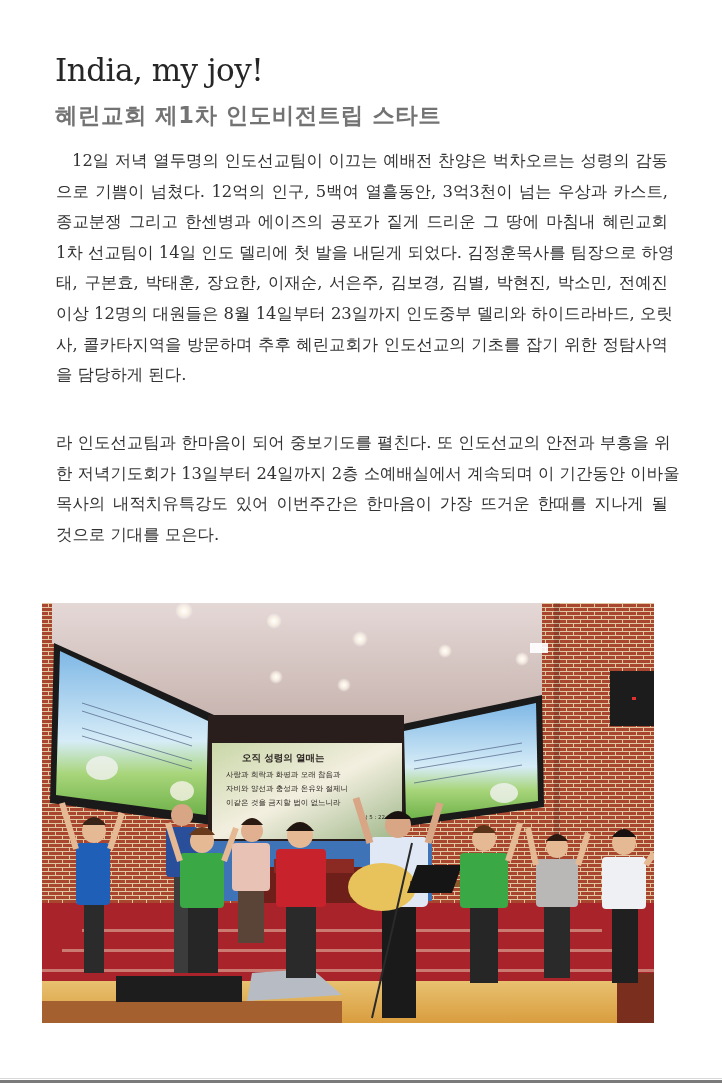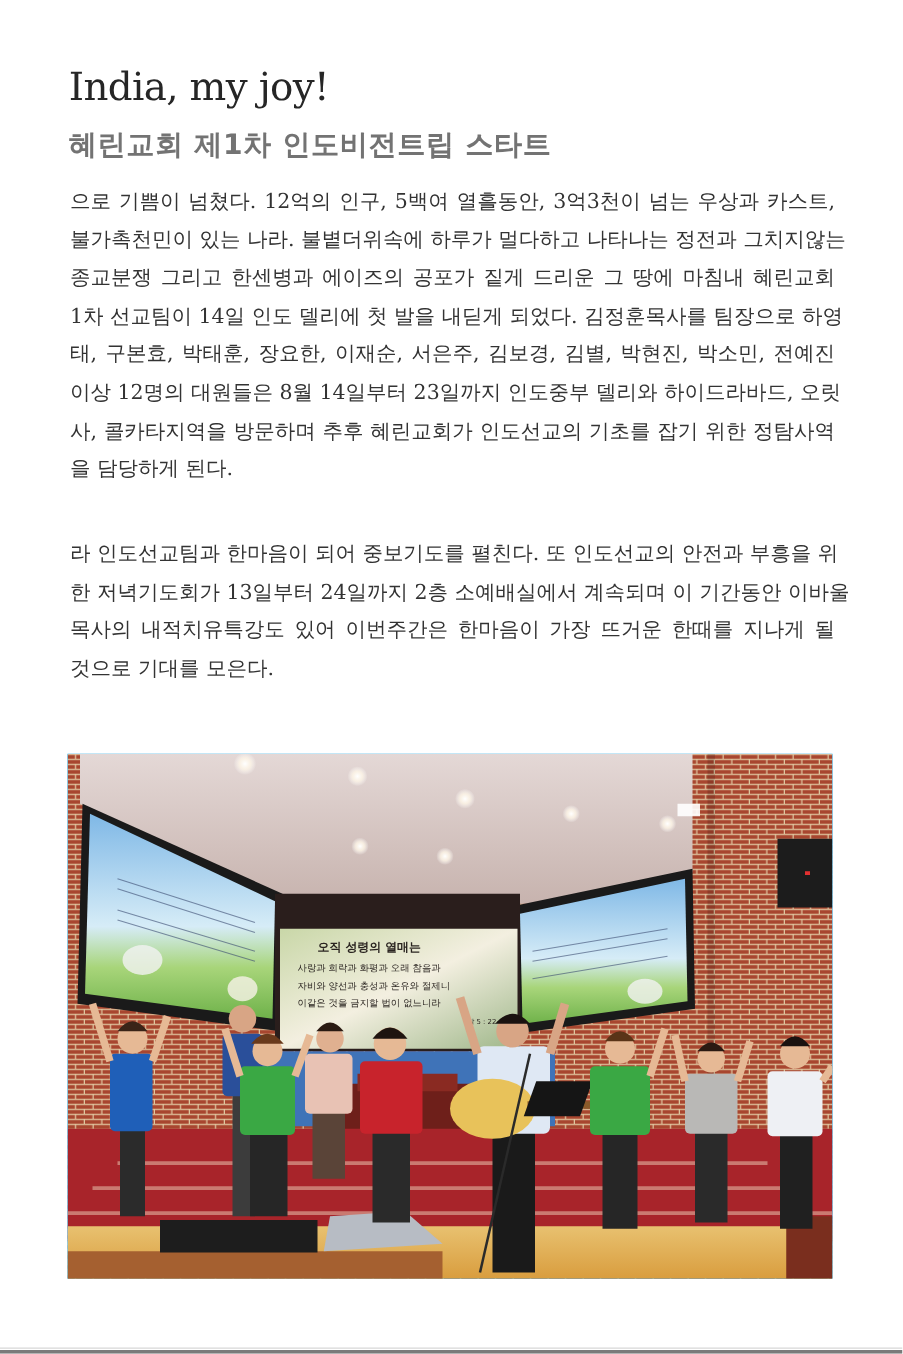--- a/index.html
+++ b/index.html
@@ -23,44 +23,44 @@
     font-family: "DejaVu Serif", serif; font-size: 16.4px; line-height: 30.6px;
     color: #333; text-align: justify; margin: 0;
   }
   .body .line { display: block; white-space: nowrap; text-align-last: justify; text-align: justify; height: 30.6px; }
   .body .line.last { text-align-last: left; }
   .p1 { top: 146px; }
   .p2 { top: 428px; }
   .indent { padding-left: 16px; }
 
   .photo {
-    position: absolute; left: 54px; top: 603px; width: 612px; height: 420px; overflow: hidden;
-    background: #0ea5e9;
+    position: absolute; left: 42px; top: 603px; width: 612px; height: 420px; overflow: hidden;
+    background: #5eead4;
   }
   .bottom-rule {
     position: absolute; left: 0; top: 1080px; width: 722px; height: 3px; background: #7a7a7a;
   }
   .bottom-rule-light {
     position: absolute; left: 0; top: 1078px; width: 722px; height: 1px; background: #d8d8d8;
   }
   .screen-text {
     font-family: "DejaVu Sans", sans-serif; fill: #2a2420;
   }
 </style>
 </head>
 <body>
 
 <div class="page">
 
   <h1 class="title">India, my joy!</h1>
   <h2 class="subtitle">혜린교회 제1차 인도비전트립 스타트</h2>
 
   <div class="body p1">
+    <span class="line indent">12일 저녁 열두명의 인도선교팀이 이끄는 예배전 찬양은 벅차오르는 성령의 감동</span>
     <span class="line">으로 기쁨이 넘쳤다. 12억의 인구, 5백여 열흘동안, 3억3천이 넘는 우상과 카스트,</span>
-    <span class="line">불가촉천민이 있는 나라. 불볕더위속에 하루가 멀다하고 나타나는 정전과 그치지않는</span>
     <span class="line">종교분쟁 그리고 한센병과 에이즈의 공포가 짙게 드리운 그 땅에 마침내 혜린교회</span>
     <span class="line">1차 선교팀이 14일 인도 델리에 첫 발을 내딛게 되었다. 김정훈목사를 팀장으로 하영</span>
     <span class="line">태, 구본효, 박태훈, 장요한, 이재순, 서은주, 김보경, 김별, 박현진, 박소민, 전예진</span>
     <span class="line">이상 12명의 대원들은 8월 14일부터 23일까지 인도중부 델리와 하이드라바드, 오릿</span>
     <span class="line">사, 콜카타지역을 방문하며 추후 혜린교회가 인도선교의 기초를 잡기 위한 정탐사역</span>
     <span class="line last">을 담당하게 된다.</span>
   </div>
 
   <div class="body p2">
     <span class="line">라 인도선교팀과 한마음이 되어 중보기도를 펼친다. 또 인도선교의 안전과 부흥을 위</span>

